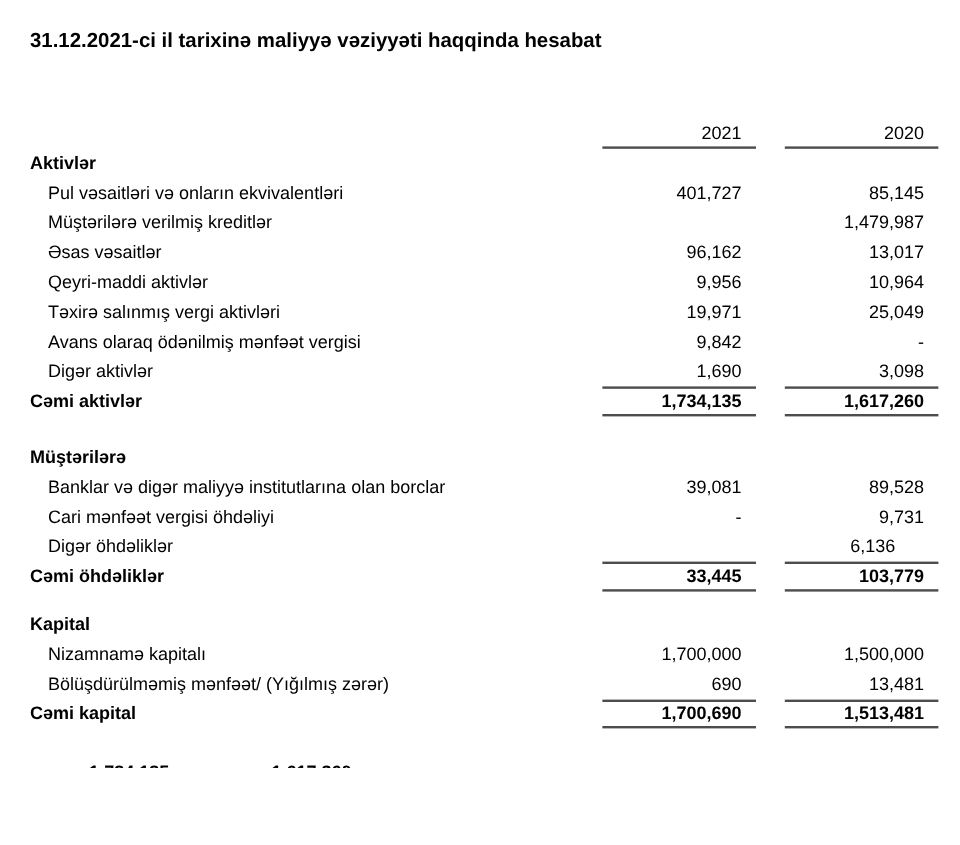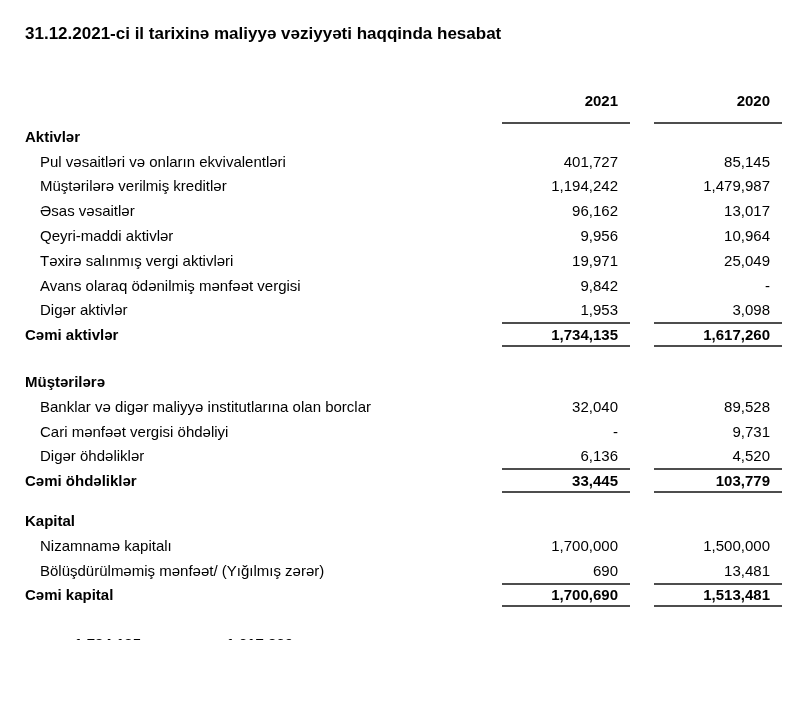--- a/index.html
+++ b/index.html
@@ -33,23 +33,23 @@
     box-sizing: border-box;
     align-self: stretch;
     display: flex; align-items: center; justify-content: flex-end;
     padding-right: 12px;
     white-space: nowrap;
   }
   .cell.gap { flex: 0 0 24px; width: 24px; }
 
   .header-row { height: 40px; }
   .header-row .cell.value {
-    font-weight: 700;
+    font-weight: 400;
     align-items: flex-end;
-    padding-bottom: 13px;
+    padding-bottom: 2px;
     border-bottom: 2px solid var(--rule, #4d4d4d);
   }
 
   .row.section .cell.label,
   .row.total .cell.label,
   .row.grand-total .cell.label { padding-left: 0; font-weight: 700; }
 
   .row.total .cell.value {
     font-weight: 700;
     border-top: 2px solid var(--rule, #4d4d4d);
@@ -86,21 +86,20 @@
             <div class="cell value"></div>
           </div>
           <div class="row item">
             <div class="cell label">Pul vəsaitləri və onların ekvivalentləri</div>
             <div class="cell value">401,727</div>
             <div class="cell gap"></div>
             <div class="cell value">85,145</div>
           </div>
           <div class="row item">
             <div class="cell label">Müştərilərə verilmiş kreditlər</div>
-            <div class="cell value">1,194,242</div>
             <div class="cell gap"></div>
             <div class="cell value">1,479,987</div>
           </div>
           <div class="row item">
             <div class="cell label">Əsas vəsaitlər</div>
             <div class="cell value">96,162</div>
             <div class="cell gap"></div>
             <div class="cell value">13,017</div>
           </div>
           <div class="row item">
@@ -116,55 +115,54 @@
             <div class="cell value">25,049</div>
           </div>
           <div class="row item">
             <div class="cell label">Avans olaraq ödənilmiş mənfəət vergisi</div>
             <div class="cell value">9,842</div>
             <div class="cell gap"></div>
             <div class="cell value">-</div>
           </div>
           <div class="row item">
             <div class="cell label">Digər aktivlər</div>
-            <div class="cell value">1,953</div>
+            <div class="cell value">1,690</div>
             <div class="cell gap"></div>
             <div class="cell value">3,098</div>
           </div>
           <div class="row total">
             <div class="cell label">Cəmi aktivlər</div>
             <div class="cell value">1,734,135</div>
             <div class="cell gap"></div>
             <div class="cell value">1,617,260</div>
           </div>
         </div>
         <div class="section-block">
           <div class="row section">
             <div class="cell label">Müştərilərə</div>
             <div class="cell value"></div>
             <div class="cell gap"></div>
             <div class="cell value"></div>
           </div>
           <div class="row item">
             <div class="cell label">Banklar və digər maliyyə institutlarına olan borclar</div>
-            <div class="cell value">32,040</div>
+            <div class="cell value">39,081</div>
             <div class="cell gap"></div>
             <div class="cell value">89,528</div>
           </div>
           <div class="row item">
             <div class="cell label">Cari mənfəət vergisi öhdəliyi</div>
             <div class="cell value">-</div>
             <div class="cell gap"></div>
             <div class="cell value">9,731</div>
           </div>
           <div class="row item">
             <div class="cell label">Digər öhdəliklər</div>
             <div class="cell value">6,136</div>
             <div class="cell gap"></div>
-            <div class="cell value">4,520</div>
           </div>
           <div class="row total">
             <div class="cell label">Cəmi öhdəliklər</div>
             <div class="cell value">33,445</div>
             <div class="cell gap"></div>
             <div class="cell value">103,779</div>
           </div>
         </div>
         <div class="section-block">
           <div class="row section">

